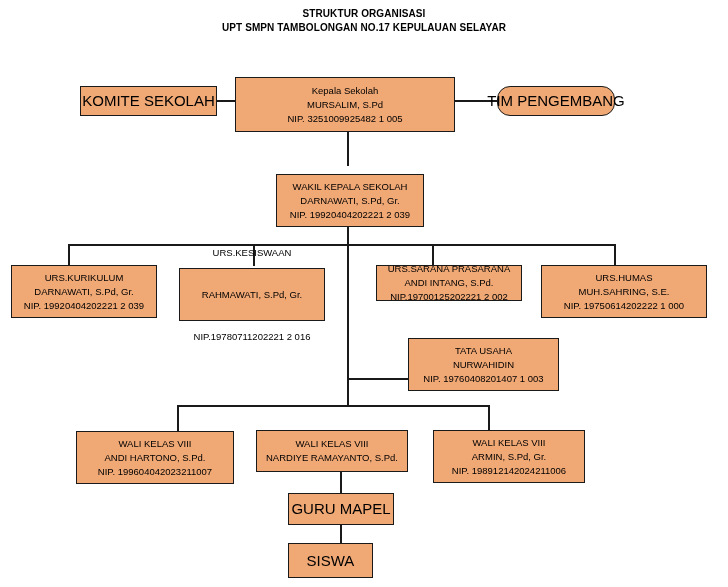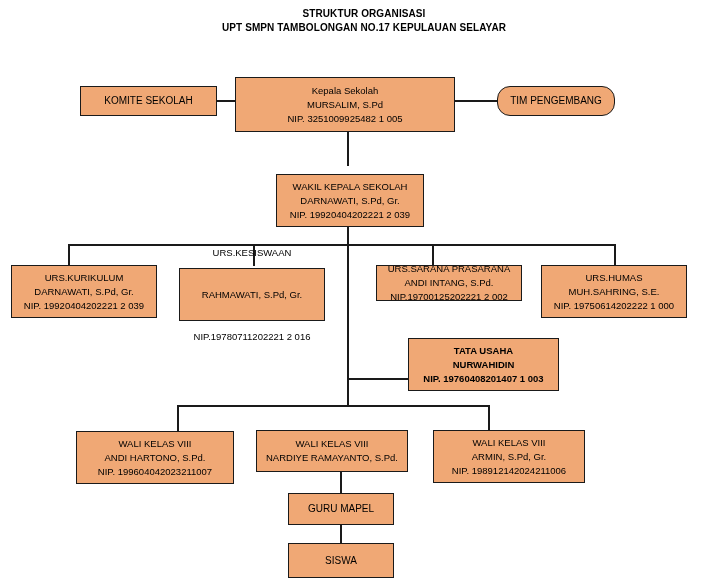--- a/index.html
+++ b/index.html
@@ -50,21 +50,21 @@
     color: #000000;
     font-size: 9.5px;
     line-height: 14px;
     padding: 2px 3px;
   }
   .node .ln {
     display: block;
     white-space: nowrap;
   }
   .node.cap .ln {
-    font-size: 10px;
+    font-size: 15px;
   }
 
   
   .ln-v, .ln-h {
     position: absolute;
     background: #1a1a1a;
   }
   .ln-v { width: 1.5px; }
   .ln-h { height: 1.5px; }
 </style>
@@ -135,27 +135,27 @@
     <span class="ln">RAHMAWATI, S.Pd, Gr.</span>
     <span class="ln">NIP.19780711202221 2 016</span>
   </div>
 
   <div class="node" style="left:376px; top:265px; width:146px; height:36px;">
     <span class="ln">URS.SARANA PRASARANA</span>
     <span class="ln">ANDI INTANG, S.Pd.</span>
     <span class="ln">NIP.19700125202221 2 002</span>
   </div>
 
-  <div class="node" style="left:541px; top:265px; width:146px; height:53px;">
+  <div class="node" style="left:541px; top:265px; width:166px; height:53px;">
     <span class="ln">URS.HUMAS</span>
     <span class="ln">MUH.SAHRING, S.E.</span>
     <span class="ln">NIP. 19750614202222 1 000</span>
   </div>
 
-  <div class="node" style="left:408px; top:338px; width:151px; height:53px;font-weight:bold;">
+  <div class="node" style="left:408px; top:338px; width:151px; height:53px;">
     <span class="ln">TATA USAHA</span>
     <span class="ln">NURWAHIDIN</span>
     <span class="ln">NIP. 19760408201407 1 003</span>
   </div>
 
   <div class="node" style="left:76px; top:431px; width:158px; height:53px;">
     <span class="ln">WALI KELAS VIII</span>
     <span class="ln">ANDI HARTONO, S.Pd.</span>
     <span class="ln">NIP. 199604042023211007</span>
   </div>
@@ -168,17 +168,17 @@
   <div class="node" style="left:433px; top:430px; width:152px; height:53px;">
     <span class="ln">WALI KELAS VIII</span>
     <span class="ln">ARMIN, S.Pd, Gr.</span>
     <span class="ln">NIP. 198912142024211006</span>
   </div>
 
   <div class="node cap" style="left:288px; top:493px; width:106px; height:32px;">
     <span class="ln">GURU MAPEL</span>
   </div>
 
-  <div class="node cap" style="left:288px; top:543px; width:106px; height:35px;">
+  <div class="node cap" style="left:288px; top:543px; width:85px; height:35px;">
     <span class="ln">SISWA</span>
   </div>
 
 </div>
 
 </body></html>

